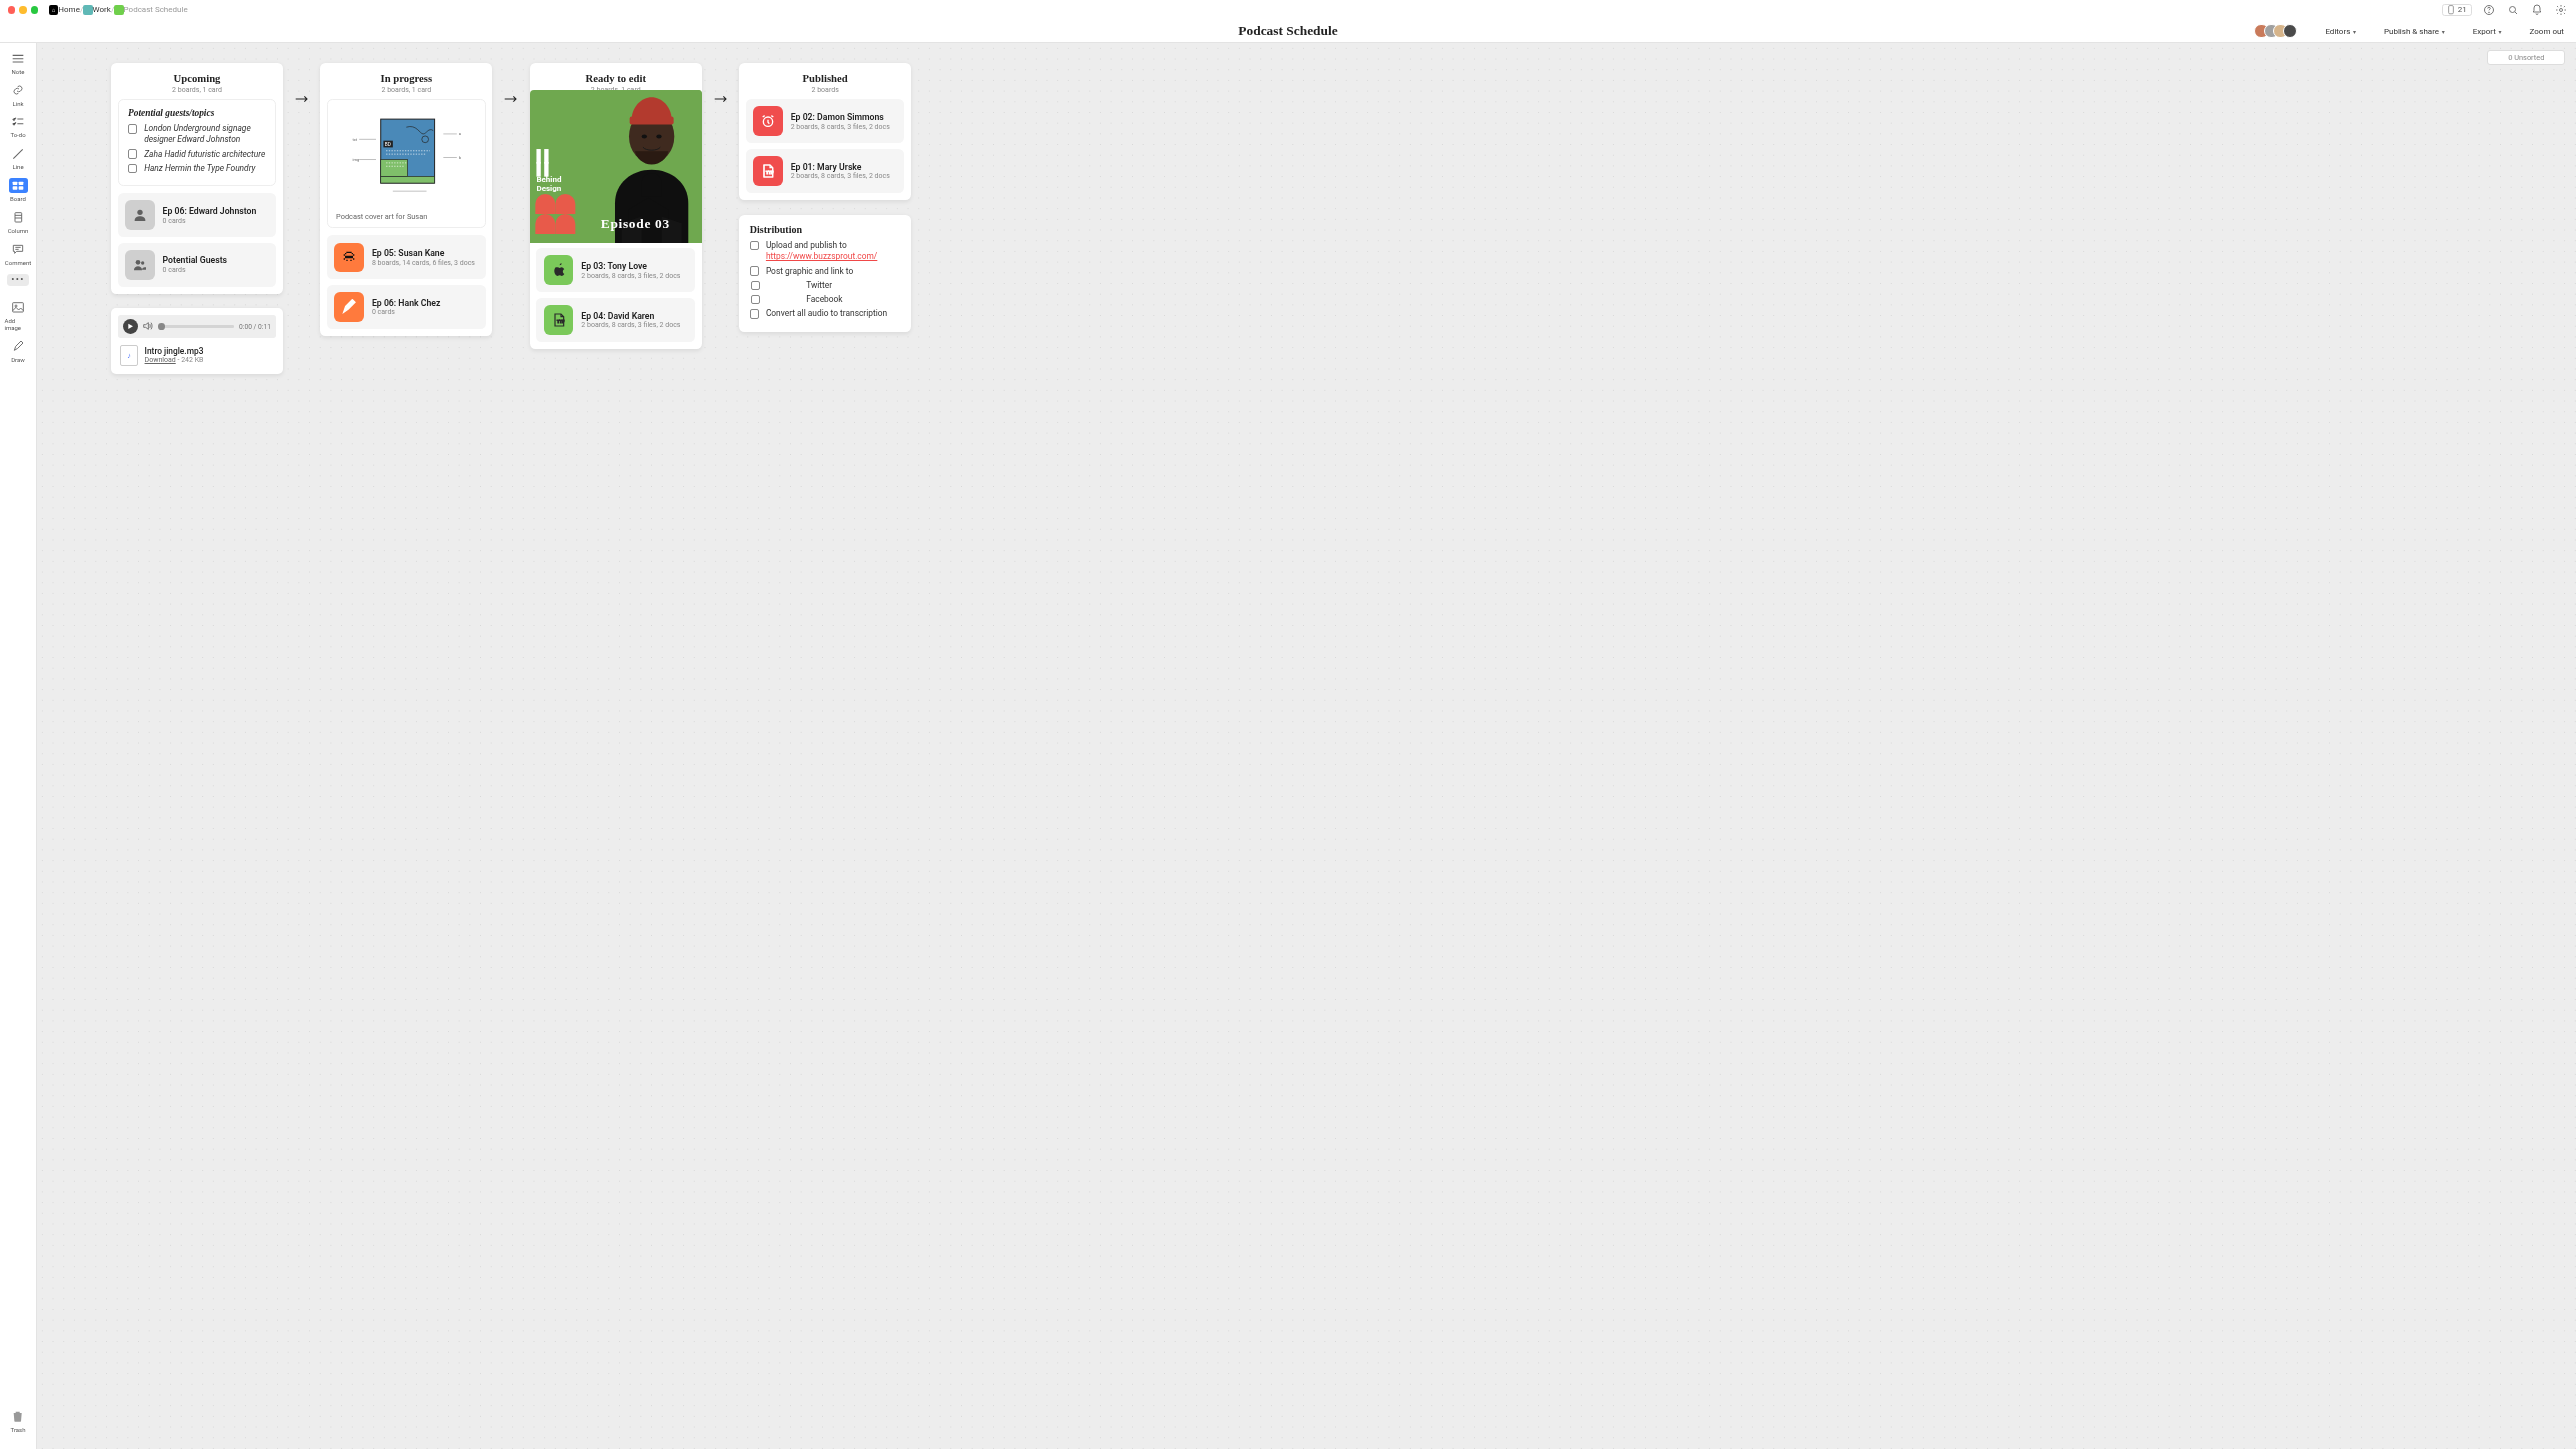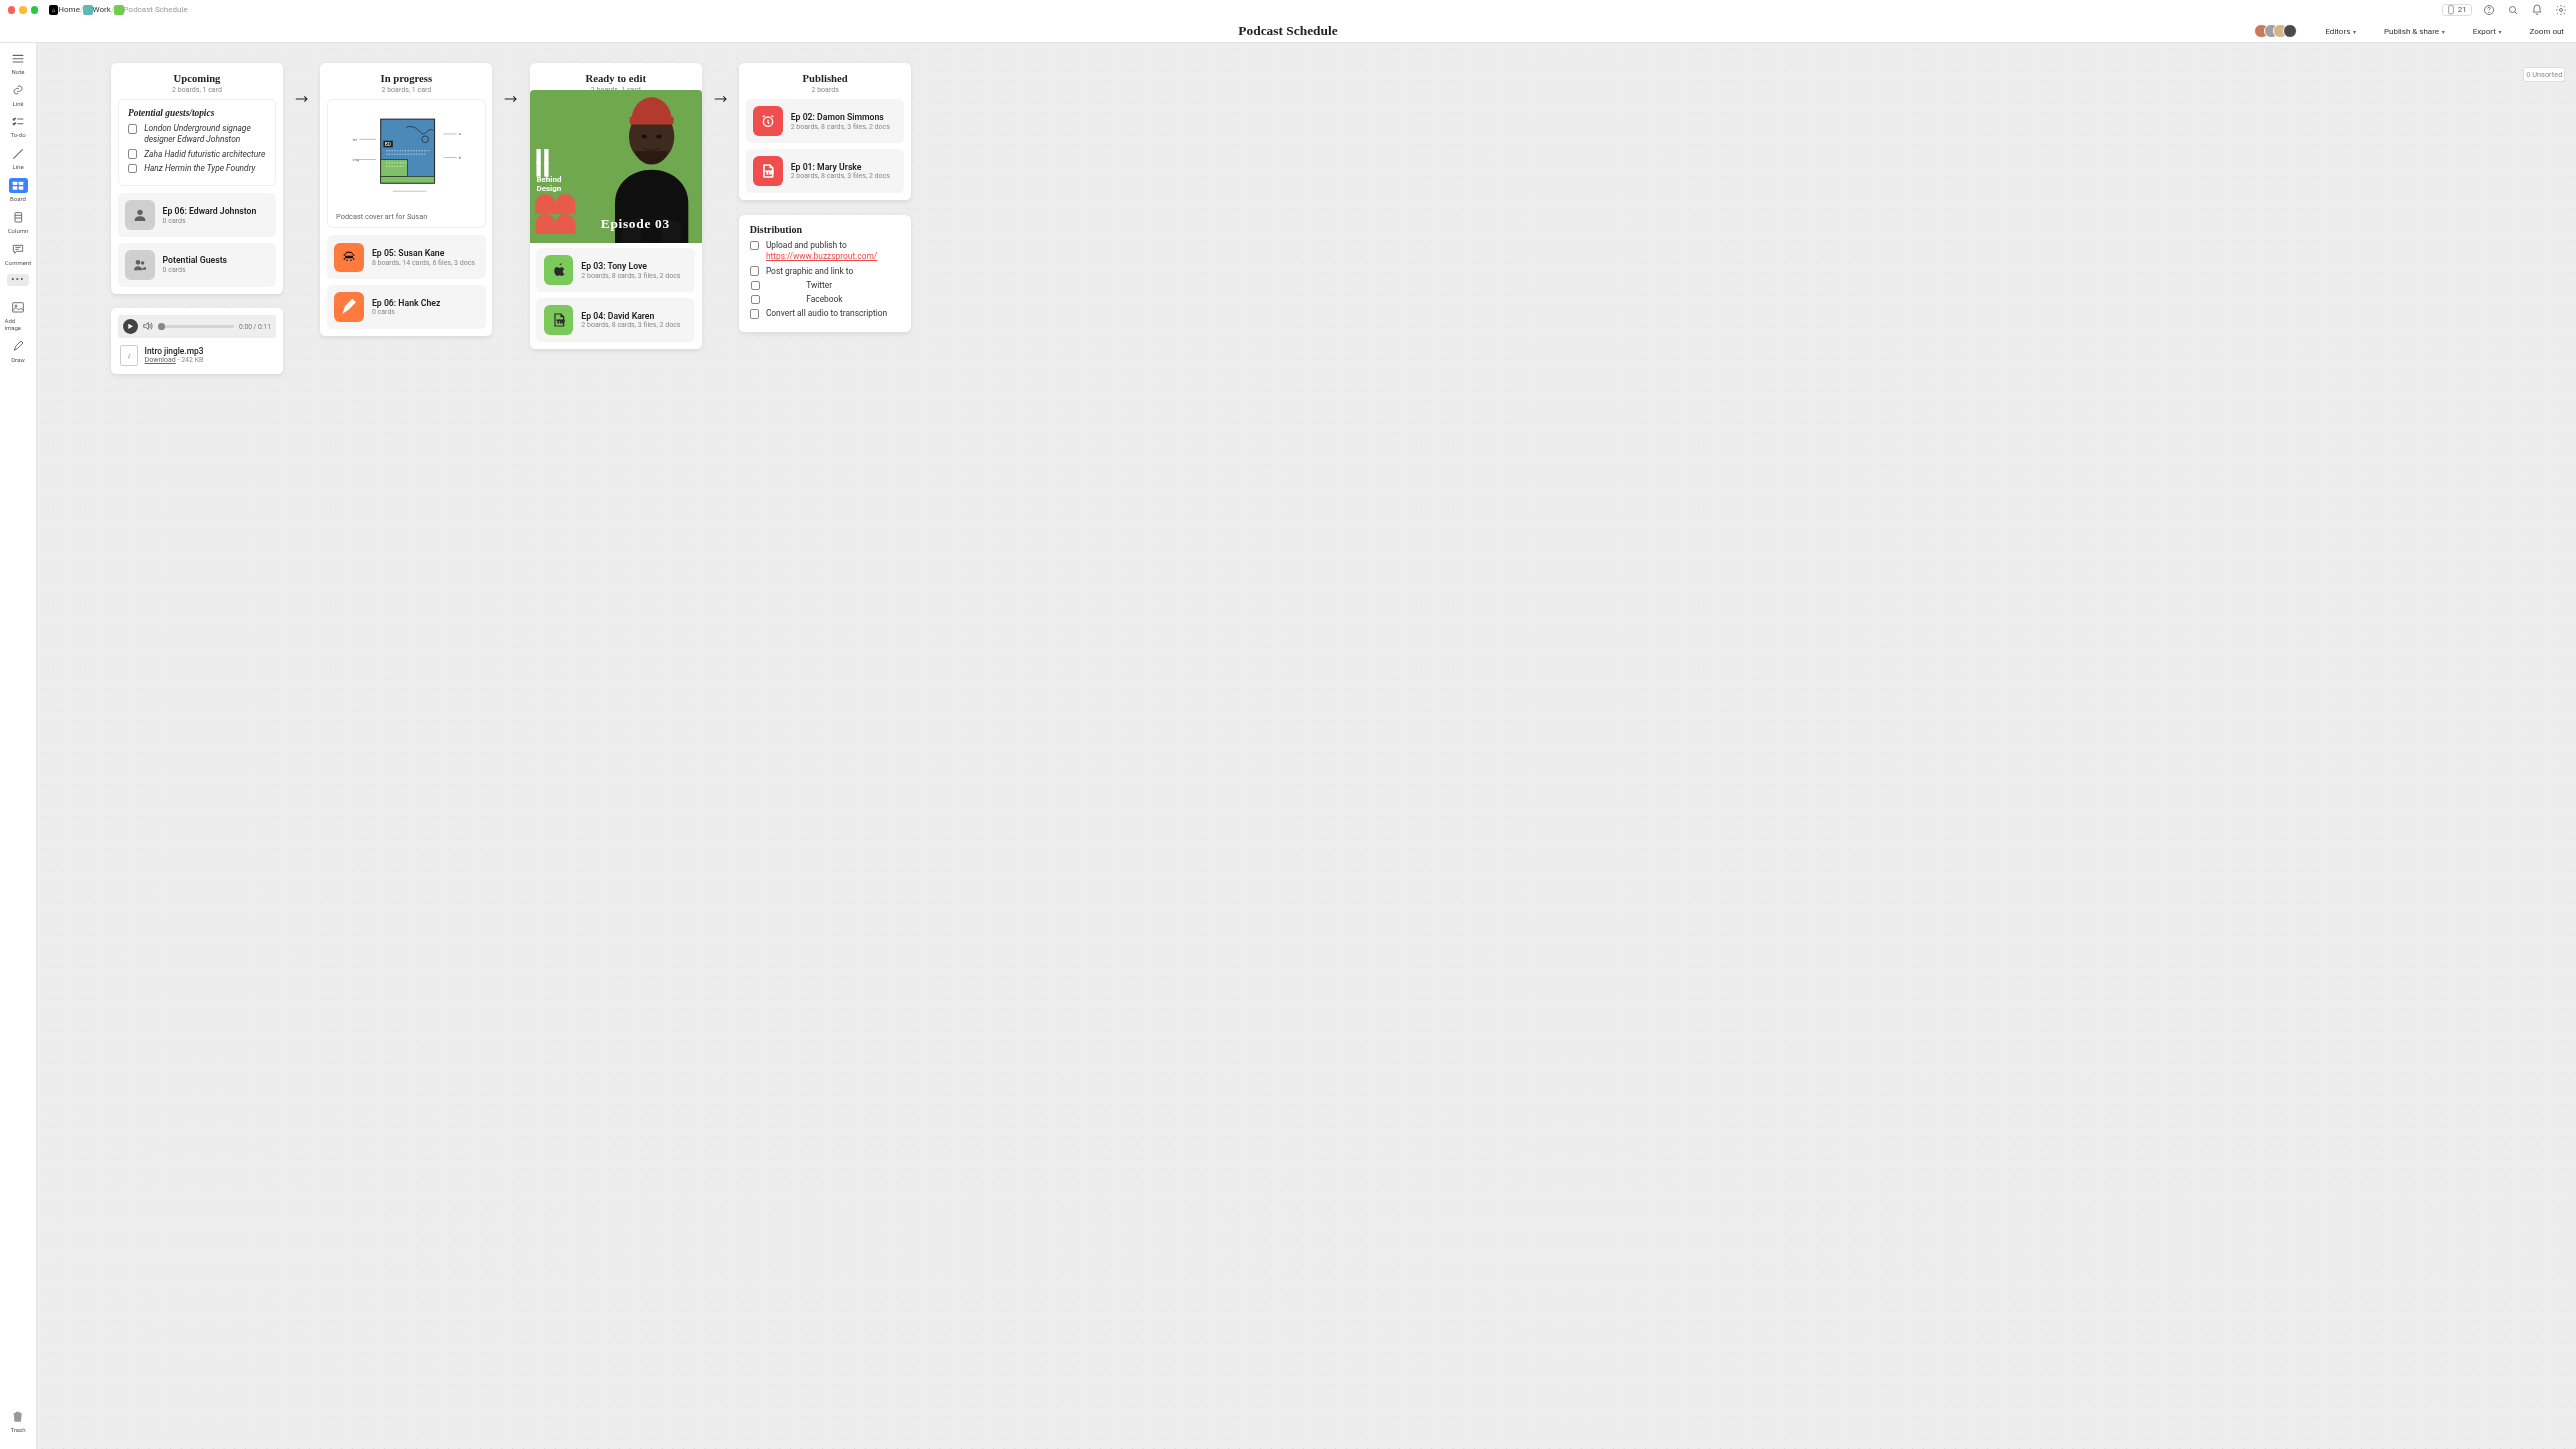--- a/index.html
+++ b/index.html
@@ -70,23 +70,23 @@
   .tool .dots{letter-spacing:1.3px;font-size:9.4px;line-height:6.7px;color:#555;background:#eaeaea;border-radius:3.4px;padding:2.7px 4px;}
   .sidebar .spacer{flex:1;}
   
   .canvas {
     flex:1; position:relative; overflow:auto;
     background:#ededed;
     background-image: radial-gradient(#d7d7d7 0.7px, transparent 0.7px);
     background-size: 10.7px 10.7px;
   }
   .unsorted {
-    position:absolute; top:24px; right:10.7px;
+    position:absolute; top:7px; right:10.7px;
     background:#fff;border:0.7px solid #ddd;border-radius:3px;
-    padding:2px 2px;font-size:7.4px;color:#888;
+    padding:2px 20px;font-size:7.4px;color:#888;
   }
   .unsorted b{color:#aaa;font-weight:600;}
   .board-row{
     position:absolute; top:20px; left:74px;
     display:flex; align-items:flex-start; gap:10.7px;
   }
   .arrow { width:16px; display:flex; align-items:center; justify-content:center; margin-top:32px; color:#222;}
   .column { width:172px; }
   .col-card {
     background:#fff;border-radius:5.4px;padding:9.4px 6.7px 6.7px;

